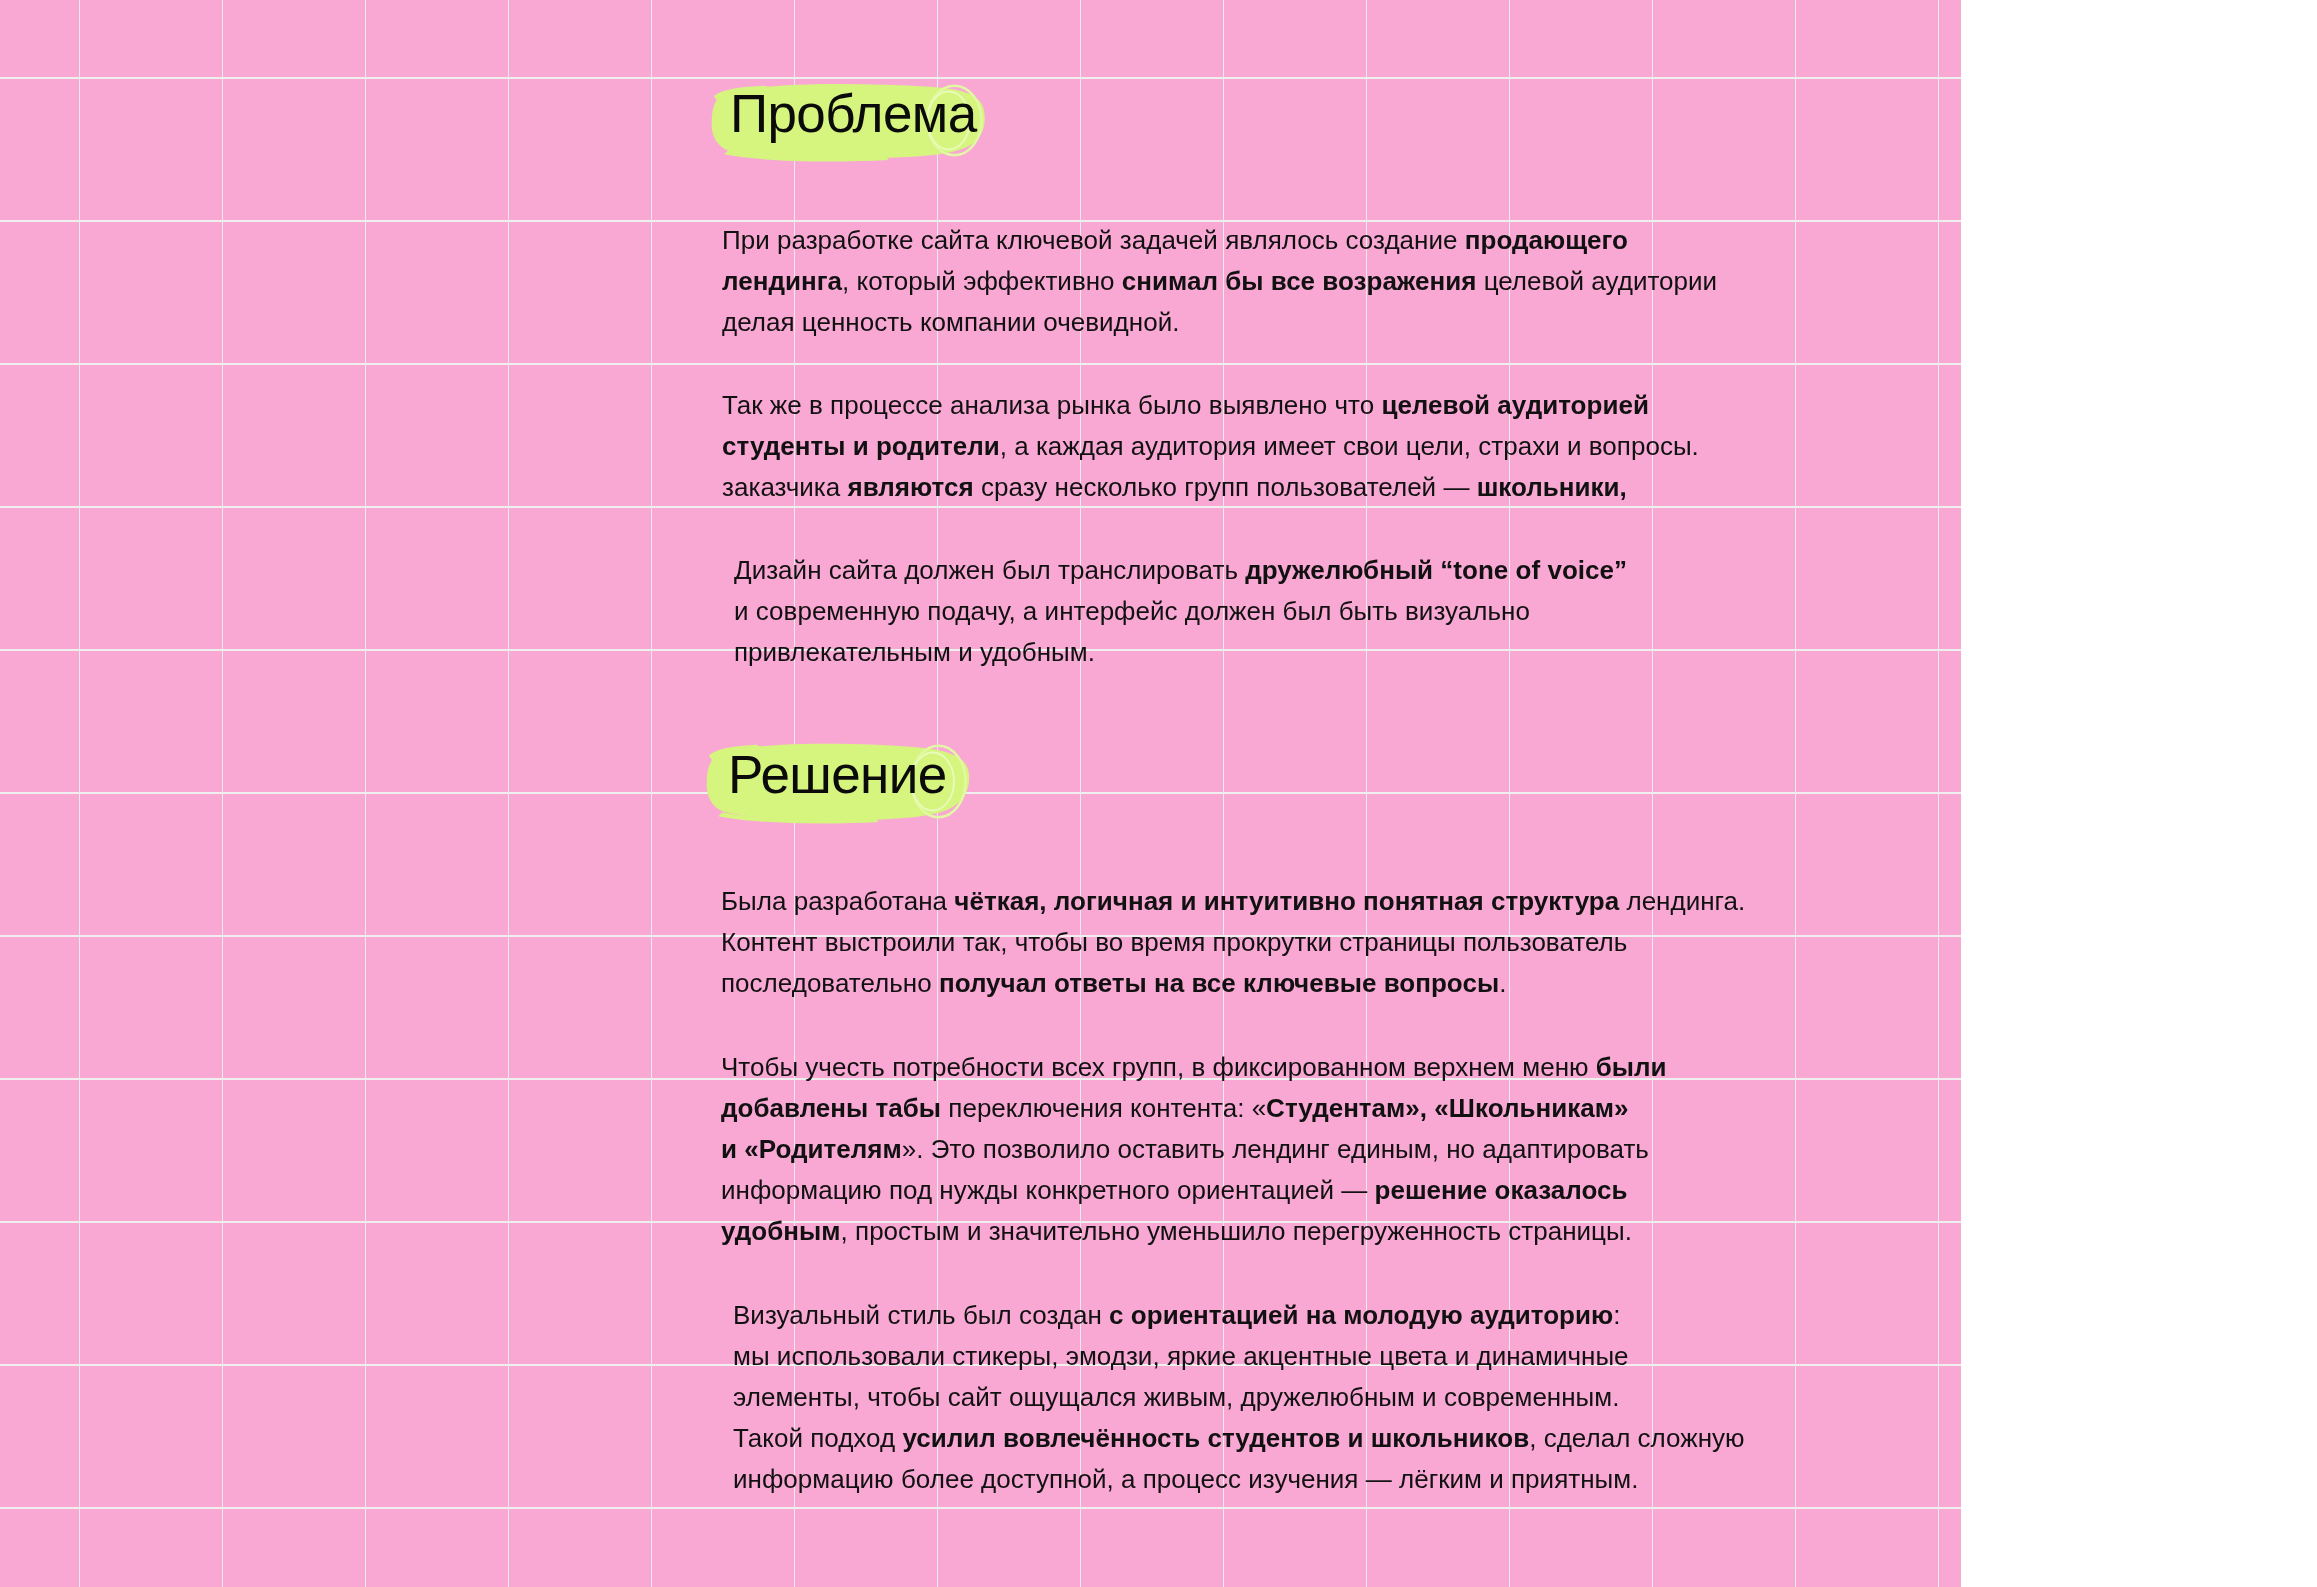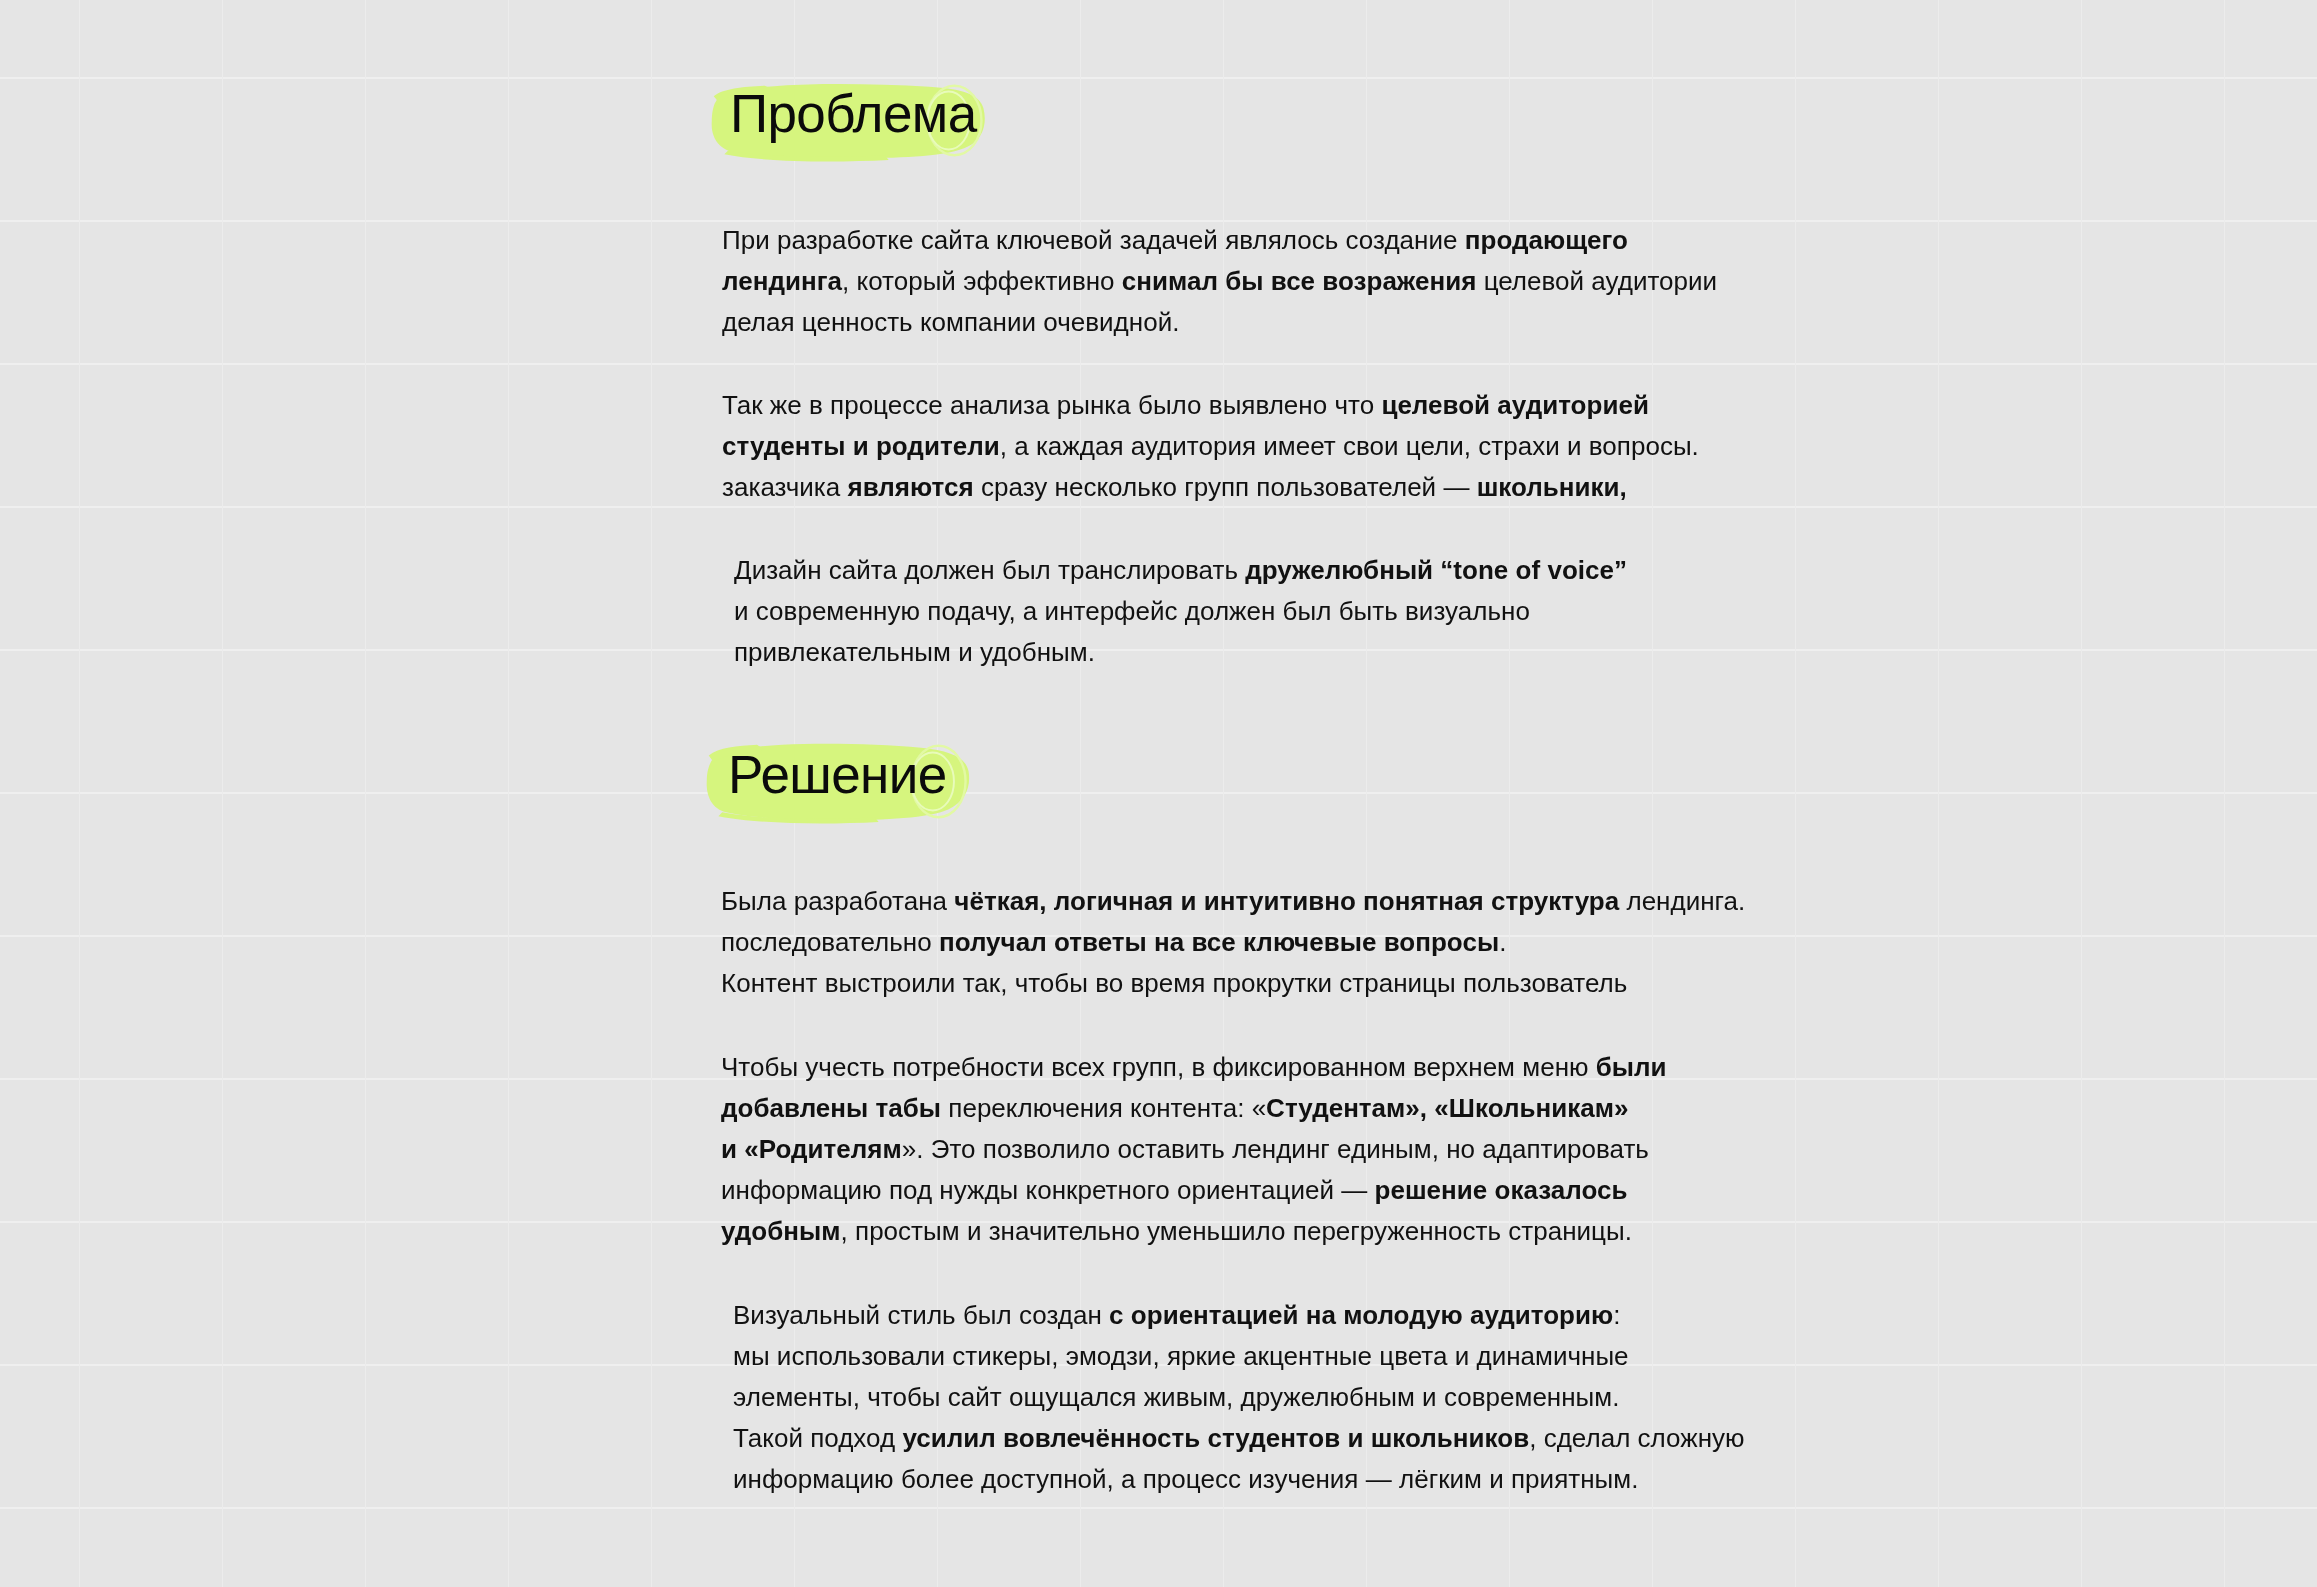--- a/index.html
+++ b/index.html
@@ -9,24 +9,24 @@
   }
 
   body {
     font-family: "Liberation Sans", "DejaVu Sans", sans-serif;
     -webkit-font-smoothing: antialiased;
   }
 
   
   .page {
     position: relative;
-    width: 2317px;
+    width: 1961px;
     height: 1587px;
     overflow: hidden;
-    background-color: #e5e5e5;
+    background-color: #f9a8d4;
   }
 
   
   .grid-bg {
     position: absolute;
     inset: 0;
     background-image:
       linear-gradient(to right, #ececec 1.5px, transparent 1.5px),
       linear-gradient(to bottom, #efefef 2.3px, transparent 2.3px);
     background-size: 143px 143px;
@@ -149,22 +149,22 @@
         <path d="M8 20 C18 12, 38 10, 58 9 L66 14 C44 17, 22 20, 13 27 Z" fill="#d6f57e"></path>
         <path d="M18 83 C58 91, 126 92, 184 89 L180 84 C126 87, 58 86, 22 79 Z" fill="#d6f57e"></path>
         <ellipse cx="246" cy="47" rx="28" ry="37" fill="none" stroke="#e2f9a4" stroke-width="2.5"></ellipse>
         <ellipse cx="240" cy="47" rx="22" ry="30" fill="none" stroke="#e8fbbb" stroke-width="2"></ellipse>
       </svg>
       <span class="label">Решение</span>
     </h2>
 
     <p class="para p-solution-1">
         <span class="ln"><span>Была разработана </span><b>чёткая, логичная и интуитивно понятная структура</b><span> лендинга.</span></span>
+        <span class="ln"><span>Контент выстроили так, чтобы во время прокрутки страницы пользователь</span></span>
         <span class="ln"><span>последовательно </span><b>получал ответы на все ключевые вопросы</b><span>.</span></span>
-        <span class="ln"><span>Контент выстроили так, чтобы во время прокрутки страницы пользователь</span></span>
       </p>
     <p class="para p-solution-2">
         <span class="ln"><span>Чтобы учесть потребности всех групп, в фиксированном верхнем меню </span><b>были</b></span>
         <span class="ln"><b>добавлены табы</b><span> переключения контента: «</span><b>Студентам», «Школьникам»</b></span>
         <span class="ln"><b>и «Родителям</b><span>». Это позволило оставить лендинг единым, но адаптировать</span></span>
         <span class="ln"><span>информацию под нужды конкретного ориентацией — </span><b>решение оказалось</b></span>
         <span class="ln"><b>удобным</b><span>, простым и значительно уменьшило перегруженность страницы.</span></span>
       </p>
     <p class="para p-solution-3">
         <span class="ln"><span>Визуальный стиль был создан </span><b>с ориентацией на молодую аудиторию</b><span>:</span></span>

